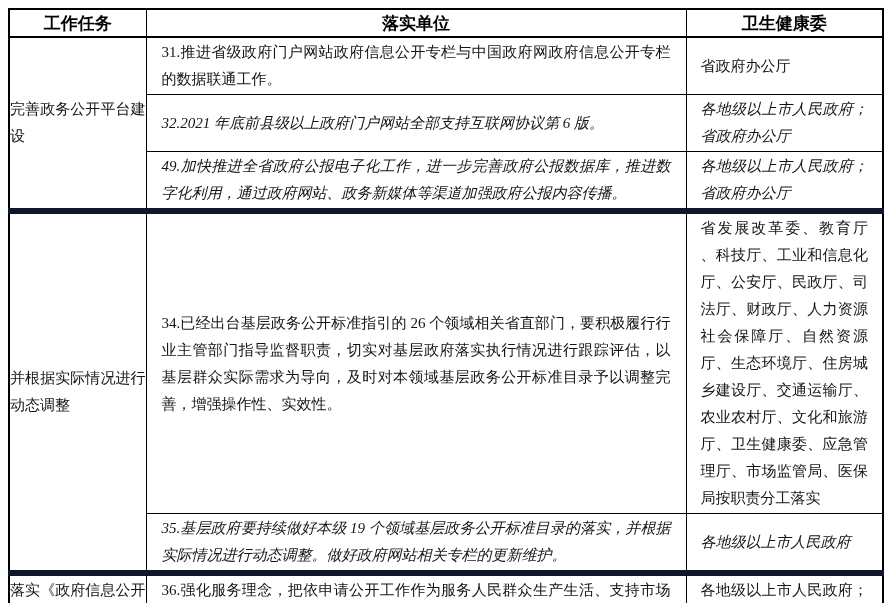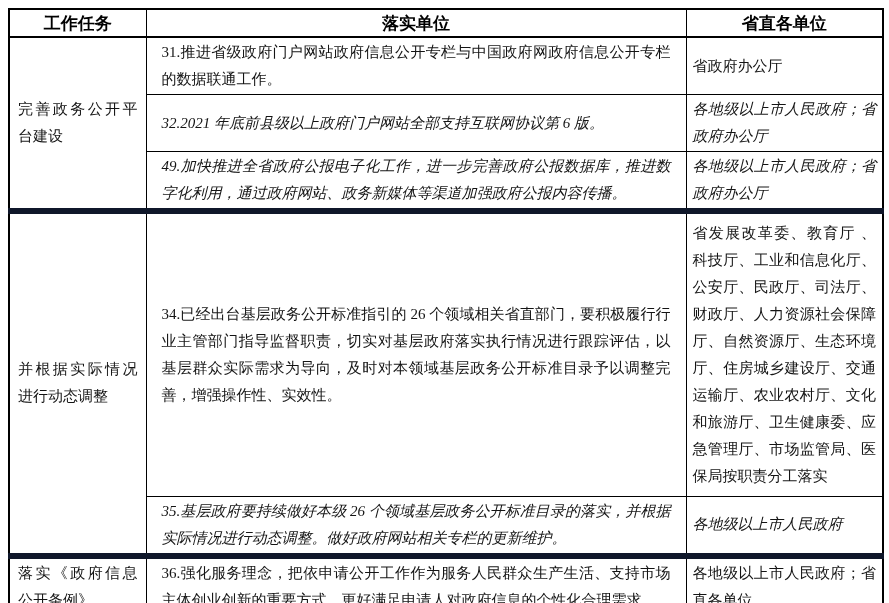--- a/index.html
+++ b/index.html
@@ -36,22 +36,22 @@
     vertical-align: middle;
     font-family: "Liberation Serif", "DejaVu Serif", serif;
     font-size: 15px;
     line-height: 27px;
     color: #141414;
     text-align: justify;
     text-justify: inter-character;
     overflow: hidden;
     padding: 1px 15px;
   }
-  td.task { padding: 1px 8px; margin-top: 12px; }
-  td.unit { padding: 1px 6px; }
+  td.task { padding: 1px 0; margin-top: 12px; }
+  td.unit { padding: 1px 14px; }
 
   tr.rh57 { height: 57px; }
   tr.rh55 { height: 55px; font-style: italic; }
   tr.rh285 { height: 285px; }
   tr.rh52 { height: 52px; }
 
   
   tr.gsep > td { border-top: 6px solid #0f172a; }
 </style>
 </head>
@@ -61,21 +61,21 @@
   <table class="task-table">
     <colgroup>
       <col class="c1">
       <col class="c2">
       <col class="c3">
     </colgroup>
     <thead>
       <tr>
         <th>工作任务</th>
         <th>落实单位</th>
-        <th>省直各单位</th>
+        <th>卫生健康委</th>
       </tr>
     </thead>
     <tbody>
 
       <tr class="rh57">
         <td class="task" rowspan="3">完善政务公开平台建设</td>
         <td class="req">31.推进省级政府门户网站政府信息公开专栏与中国政府网政府信息公开专栏的数据联通工作。</td>
         <td class="unit">省政府办公厅</td>
       </tr>
       <tr class="rh55">
@@ -86,21 +86,21 @@
         <td class="req">49.加快推进全省政府公报电子化工作，进一步完善政府公报数据库，推进数字化利用，通过政府网站、政务新媒体等渠道加强政府公报内容传播。</td>
         <td class="unit">各地级以上市人民政府；省政府办公厅</td>
       </tr>
 
       <tr class="rh285 gsep">
         <td class="task" rowspan="2">并根据实际情况进行动态调整</td>
         <td class="req">34.已经出台基层政务公开标准指引的 26 个领域相关省直部门，要积极履行行业主管部门指导监督职责，切实对基层政府落实执行情况进行跟踪评估，以基层群众实际需求为导向，及时对本领域基层政务公开标准目录予以调整完善，增强操作性、实效性。</td>
         <td class="unit">省发展改革委、教育厅 、科技厅、工业和信息化厅、公安厅、民政厅、司法厅、财政厅、人力资源社会保障厅、自然资源厅、生态环境厅、住房城乡建设厅、交通运输厅、农业农村厅、文化和旅游厅、卫生健康委、应急管理厅、市场监管局、医保局按职责分工落实</td>
       </tr>
       <tr class="rh55">
-        <td class="req">35.基层政府要持续做好本级 26 个领域基层政务公开标准目录的落实，并根据实际情况进行动态调整。做好政府网站相关专栏的更新维护。</td>
+        <td class="req">35.基层政府要持续做好本级 19 个领域基层政务公开标准目录的落实，并根据实际情况进行动态调整。做好政府网站相关专栏的更新维护。</td>
         <td class="unit">各地级以上市人民政府</td>
       </tr>
 
       <tr class="rh52 gsep">
         <td class="task">落实《政府信息公开条例》</td>
         <td class="req">36.强化服务理念，把依申请公开工作作为服务人民群众生产生活、支持市场主体创业创新的重要方式，更好满足申请人对政府信息的个性化合理需求。</td>
         <td class="unit">各地级以上市人民政府；省直各单位</td>
       </tr>
     </tbody>
   </table>

